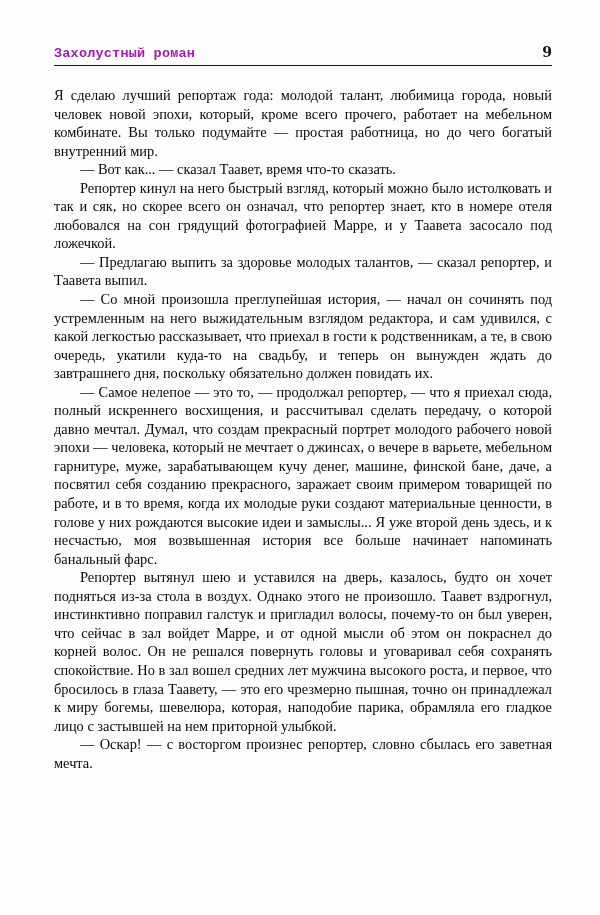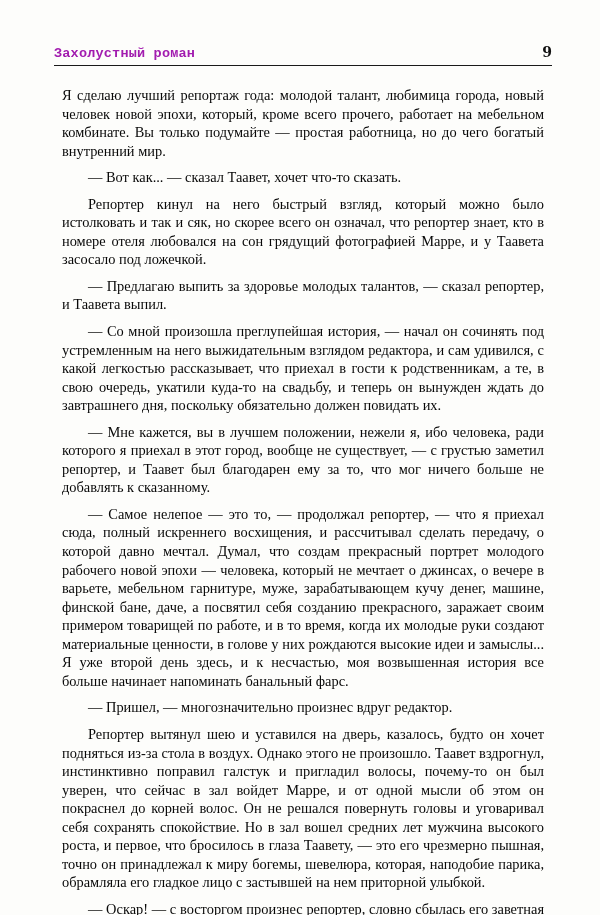--- a/index.html
+++ b/index.html
@@ -46,21 +46,21 @@
   .body-text {
     font-family: "Liberation Serif", serif;
     font-size: 14.4px;
     line-height: 18.55px;
     text-align: justify;
     text-justify: inter-word;
     color: #080808;
     hyphens: manual;
   }
   .para {
-    margin: 8px;
+    margin: 0;
     text-indent: 26px;
   }
   .para.no-indent {
     text-indent: 0;
   }
   .para.dash {
     text-indent: 26px;
   }
 </style>
 </head>
@@ -68,25 +68,23 @@
 
 <div class="page">
 
   <div class="header">
     <div class="header-title">Захолустный роман</div>
     <div class="header-page">9</div>
   </div>
 
   <div class="body-text">
     <p class="para no-indent">Я сделаю лучший репортаж года: молодой талант, любимица города, новый человек новой эпохи, который, кроме всего прочего, работает на мебельном комбинате. Вы только подумайте — простая работница, но до чего богатый внутренний мир.</p>
-    <p class="para dash">— Вот как... — сказал Таавет, хочет что-то сказать.</p>
+    <p class="para dash">— Вот как... — сказал Таавет, время что-то сказать.</p>
     <p class="para">Репортер кинул на него быстрый взгляд, который можно было истолковать и так и сяк, но скорее всего он означал, что репортер знает, кто в номере отеля любовался на сон грядущий фотографией Марре, и у Таавета засосало под ложечкой.</p>
     <p class="para dash">— Предлагаю выпить за здоровье молодых талантов, — сказал репортер, и Таавета выпил.</p>
     <p class="para dash">— Со мной произошла преглупейшая история, — начал он сочинять под устремленным на него выжидательным взглядом редактора, и сам удивился, с какой легкостью рассказывает, что приехал в гости к родственникам, а те, в свою очередь, укатили куда-то на свадьбу, и теперь он вынужден ждать до завтрашнего дня, поскольку обязательно должен повидать их.</p>
-    <p class="para dash">— Мне кажется, вы в лучшем положении, нежели я, ибо человека, ради которого я приехал в этот город, вообще не существует, — с грустью заметил репортер, и Таавет был благодарен ему за то, что мог ничего больше не добавлять к сказанному.</p>
     <p class="para dash">— Самое нелепое — это то, — продолжал репортер, — что я приехал сюда, полный искреннего восхищения, и рассчитывал сделать передачу, о которой давно мечтал. Думал, что создам прекрасный портрет молодого рабочего новой эпохи — человека, который не мечтает о джинсах, о вечере в варьете, мебельном гарнитуре, муже, зарабатывающем кучу денег, машине, финской бане, даче, а посвятил себя созданию прекрасного, заражает своим примером товарищей по работе, и в то время, когда их молодые руки создают материальные ценности, в голове у них рождаются высокие идеи и замыслы... Я уже второй день здесь, и к несчастью, моя возвышенная история все больше начинает напоминать банальный фарс.</p>
-    <p class="para dash">— Пришел, — многозначительно произнес вдруг редактор.</p>
     <p class="para">Репортер вытянул шею и уставился на дверь, казалось, будто он хочет подняться из-за стола в воздух. Однако этого не произошло. Таавет вздрогнул, инстинктивно поправил галстук и пригладил волосы, почему-то он был уверен, что сейчас в зал войдет Марре, и от одной мысли об этом он покраснел до корней волос. Он не решался повернуть головы и уговаривал себя сохранять спокойствие. Но в зал вошел средних лет мужчина высокого роста, и первое, что бросилось в глаза Таавету, — это его чрезмерно пышная, точно он принадлежал к миру богемы, шевелюра, которая, наподобие парика, обрамляла его гладкое лицо с застывшей на нем приторной улыбкой.</p>
     <p class="para dash">— Оскар! — с восторгом произнес репортер, словно сбылась его заветная мечта.</p>
 
   </div>
 
 </div>
 
 </body></html>

